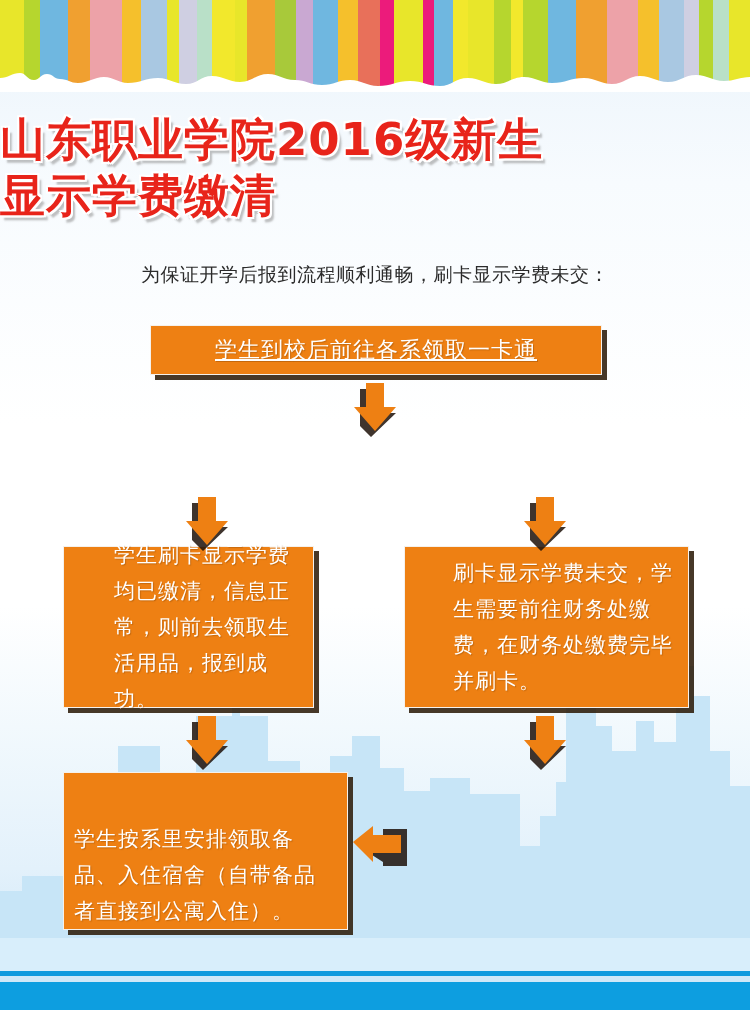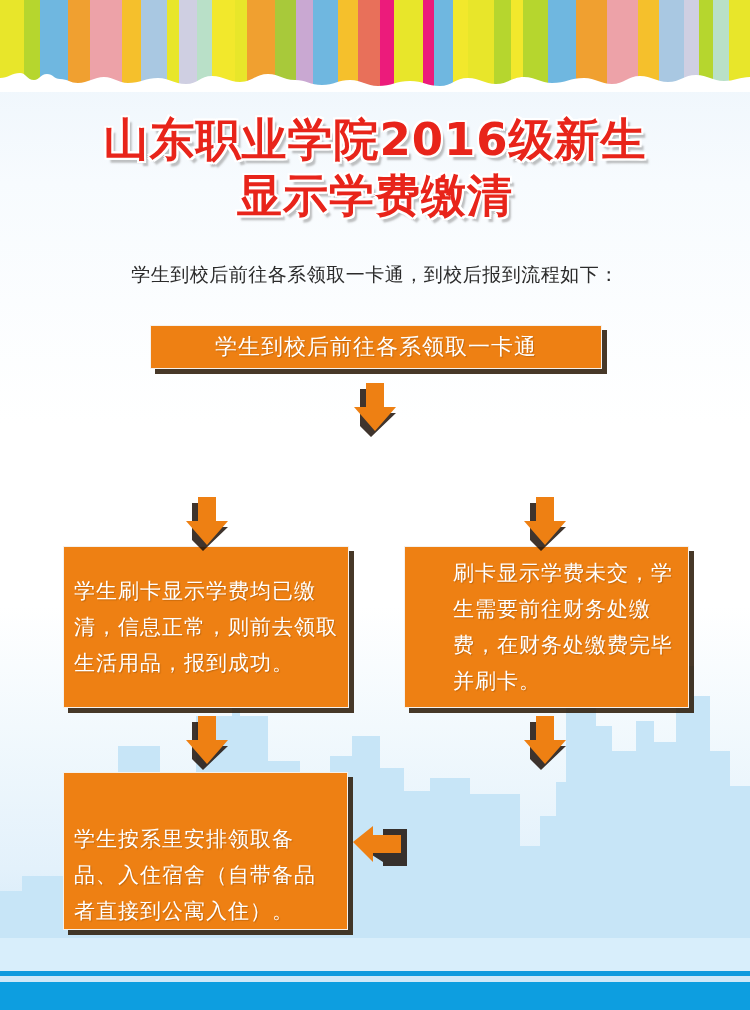--- a/index.html
+++ b/index.html
@@ -40,21 +40,21 @@
   }
   .bottom-gap{
     position:absolute;left:0;top:976px;width:750px;height:6px;background:#cfe8f8;z-index:4;
   }
   .bottom-band{
     position:absolute;left:0;top:982px;width:750px;height:28px;background:#0d9ee0;z-index:4;
   }
 
   
   .title-block{
-    position:absolute;top:112px;left:0;width:750px;text-align:center;z-index:6;
+    position:absolute;top:112px;left:0;width:750px;z-index:6;
   }
   .title-line{
     font-family:"DejaVu Sans","Liberation Sans",sans-serif;
     font-weight:bold;
     font-size:45px;
     line-height:56px;
     letter-spacing:1px;
     color:#e8241a;
     text-shadow:
       2px 0 0 #fff, -2px 0 0 #fff, 0 2px 0 #fff, 0 -2px 0 #fff,
@@ -82,23 +82,23 @@
   }
   .box .txt{
     font-size:21px;line-height:36px;letter-spacing:1px;
     text-shadow:1px 1px 1px rgba(120,60,0,.35);
     text-align:center;
     padding:0 10px;
   }
   .box.wide .txt{font-size:22px;line-height:30px;}
   .box.para .txt{text-align:left;}
 
-  #box-step1{left:150px;top:325px;width:452px;height:44px;}
+  #box-step1{left:150px;top:325px;width:452px;height:50px;text-decoration:underline;}
   #box-step2{left:150px;top:440px;width:452px;height:50px;}
-  #box-paid  {left:63px; top:546px;width:286px;height:162px;}
+  #box-paid  {left:63px; top:546px;width:251px;height:162px;padding-left:40px;}
   #box-unpaid{left:404px;top:546px;width:285px;height:162px;padding-left:38px;}
   #box-dorm  {left:63px; top:772px;width:285px;height:158px;align-items:flex-end;}
   #box-after {left:404px;top:772px;width:285px;height:158px;}
 
   
   .arrow{position:absolute;z-index:5;}
   .arrow svg{display:block;}
 
   #arrow-1{left:354px;top:383px;}
   #arrow-2a{left:186px;top:497px;}
@@ -187,21 +187,21 @@
       C556,51 560,46 576,46 C592,46 598,51 614,51 C630,51 634,46 650,46
       C666,46 672,51 688,51 C704,51 708,47 724,47 C736,47 742,49 750,49
       L750,52 Z"></path>
   </svg>
 
   <div class="title-block">
     <div class="title-line">山东职业学院2016级新生</div>
     <div class="title-line">显示学费缴清</div>
   </div>
 
-  <div class="subtitle">学生到校后前往各系领取一卡通，到校后报到流程如下：</div>
+  <div class="subtitle">为保证开学后报到流程顺利通畅，刷卡显示学费未交：</div>
 
   <div class="box wide" id="box-step1">
     <span class="txt">学生到校后前往各系领取一卡通</span>
   </div>
 
 
   <div class="box para" id="box-paid">
     <span class="txt">学生刷卡显示学费均已缴清，信息正常，则前去领取生活用品，报到成功。</span>
   </div>
 

